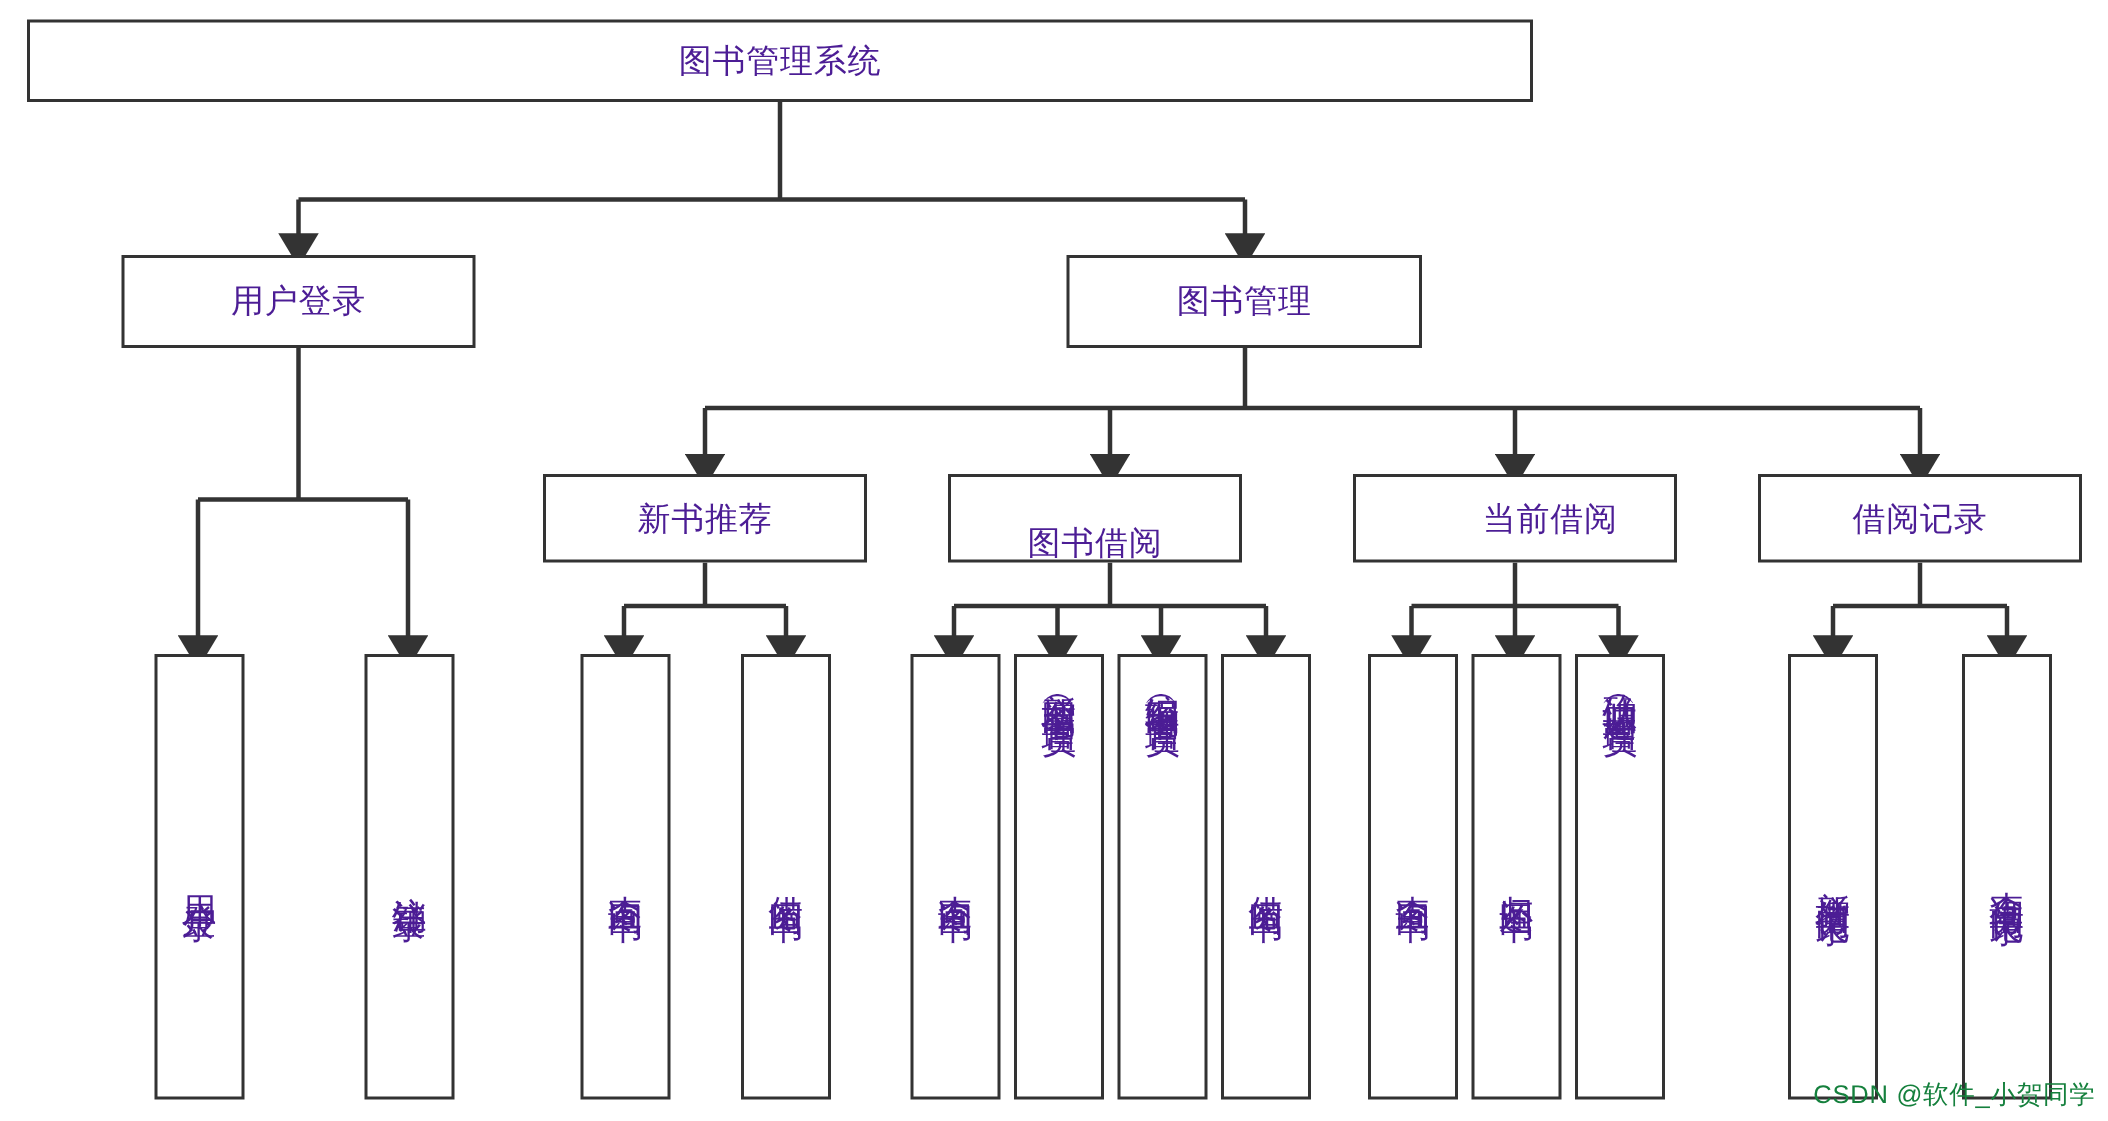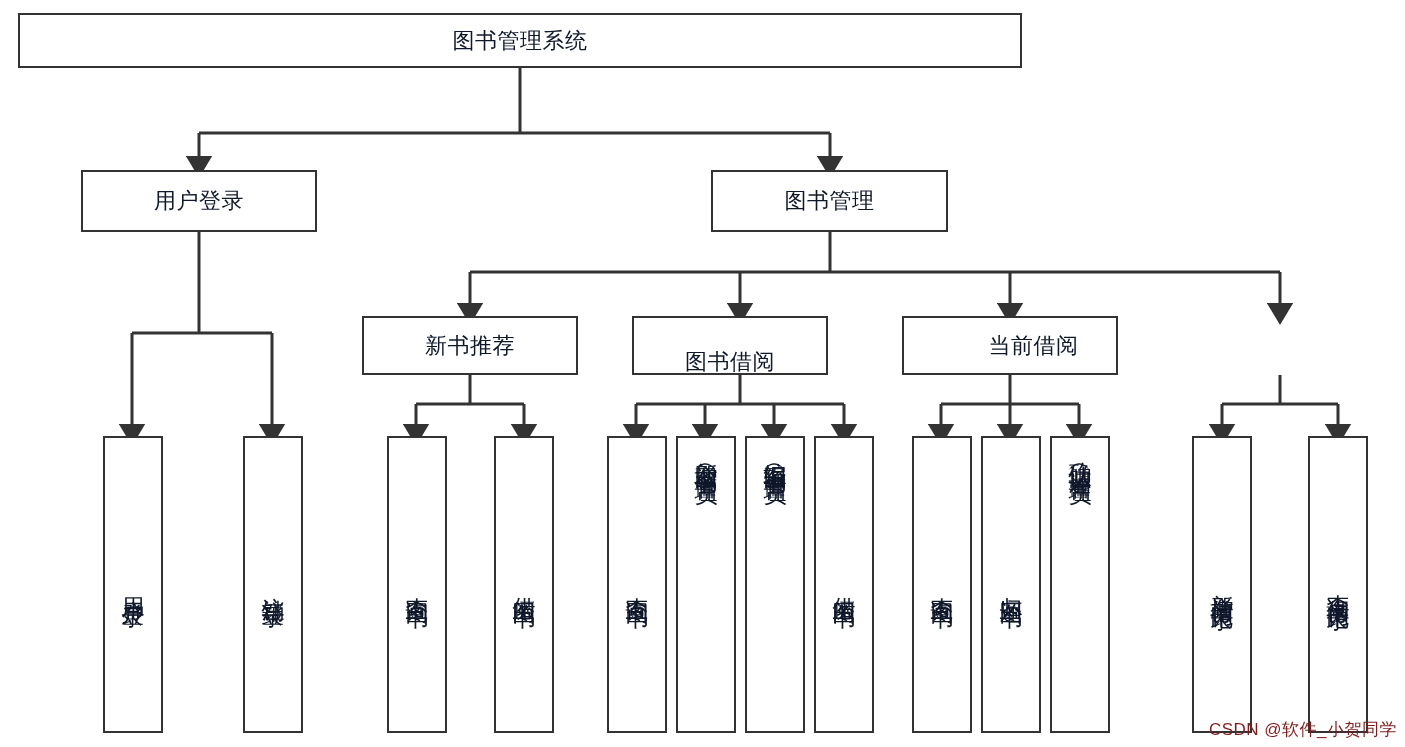--- a/index.html
+++ b/index.html
@@ -25,21 +25,21 @@
     pointer-events: none;
   }
   .node {
     position: absolute;
     box-sizing: border-box;
     border: 2px solid #333333;
     background: #ffffff;
     display: flex;
     align-items: center;
     justify-content: center;
-    color: #0f172a;
+    color: #4c1d95;
   }
   .node .label {
     display: block;
     text-align: center;
     line-height: 1.0;
     white-space: nowrap;
   }
   
   .node.horiz .label {
     font-size: 22px;
@@ -61,21 +61,21 @@
   }
   .node.vert.mid {
     align-items: center;
     padding-top: 0;
   }
   #watermark {
     position: absolute;
     right: 8px;
     bottom: 6px;
     font-size: 17px;
-    color: #7f1d1d;
+    color: #15803d;
     letter-spacing: 0.5px;
     white-space: nowrap;
   }
 </style>
 </head>
 <body>
 
 <div id="canvas">
 
   <svg id="wires" viewBox="0 0 1405 747">
@@ -141,20 +141,23 @@
 
   <div class="node horiz" style="left:711px; top:170px; width:237px; height:62px;">
     <span class="label">图书管理</span>
   </div>
   <div class="node horiz" style="left:632px; top:316px; width:196px; height:59px;align-items:flex-end;">
     <span class="label">图书借阅</span>
   </div>
   <div class="node horiz" style="left:902px; top:316px; width:216px; height:59px;padding-left:47px;">
     <span class="label">当前借阅</span>
   </div>
+  <div class="node horiz" style="left:1172px; top:316px; width:216px; height:59px;">
+    <span class="label">借阅记录</span>
+  </div>
 
   <div class="node vert mid" style="left:103px; top:436px; width:60px; height:297px;">
     <span class="label">用户登录</span>
   </div>
   <div class="node vert mid" style="left:243px; top:436px; width:60px; height:297px;">
     <span class="label">注销登录</span>
   </div>
 
   <div class="node vert mid" style="left:387px; top:436px; width:60px; height:297px;">
     <span class="label">查询图书</span>

